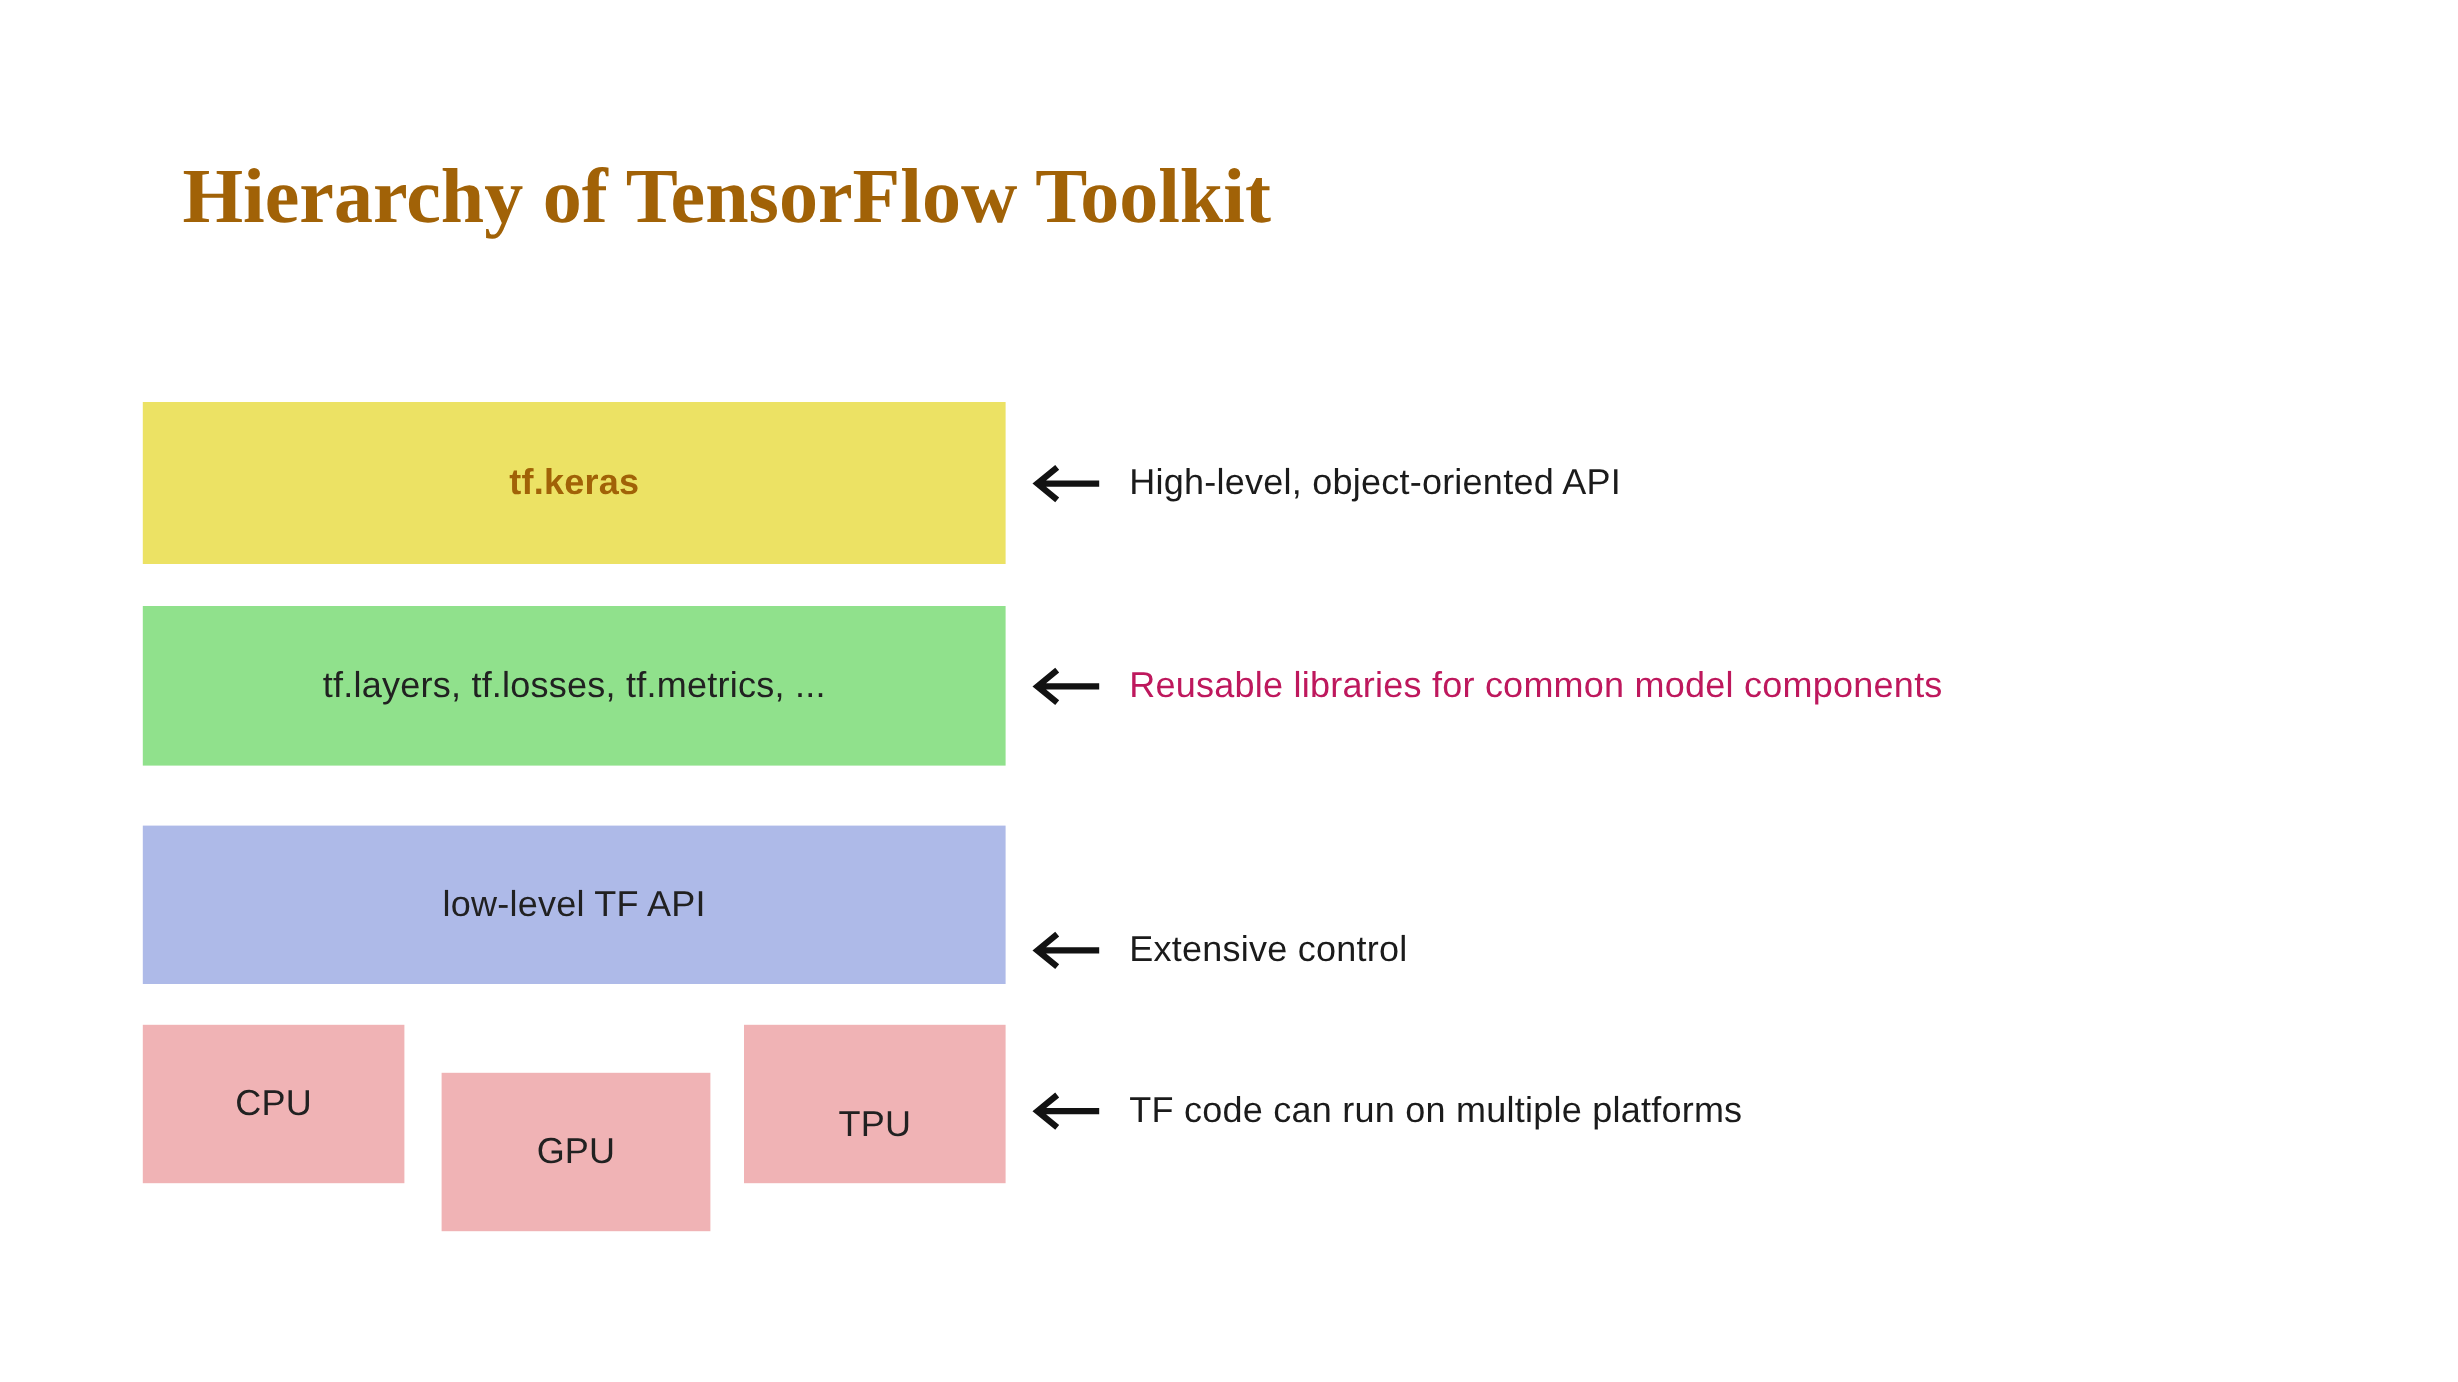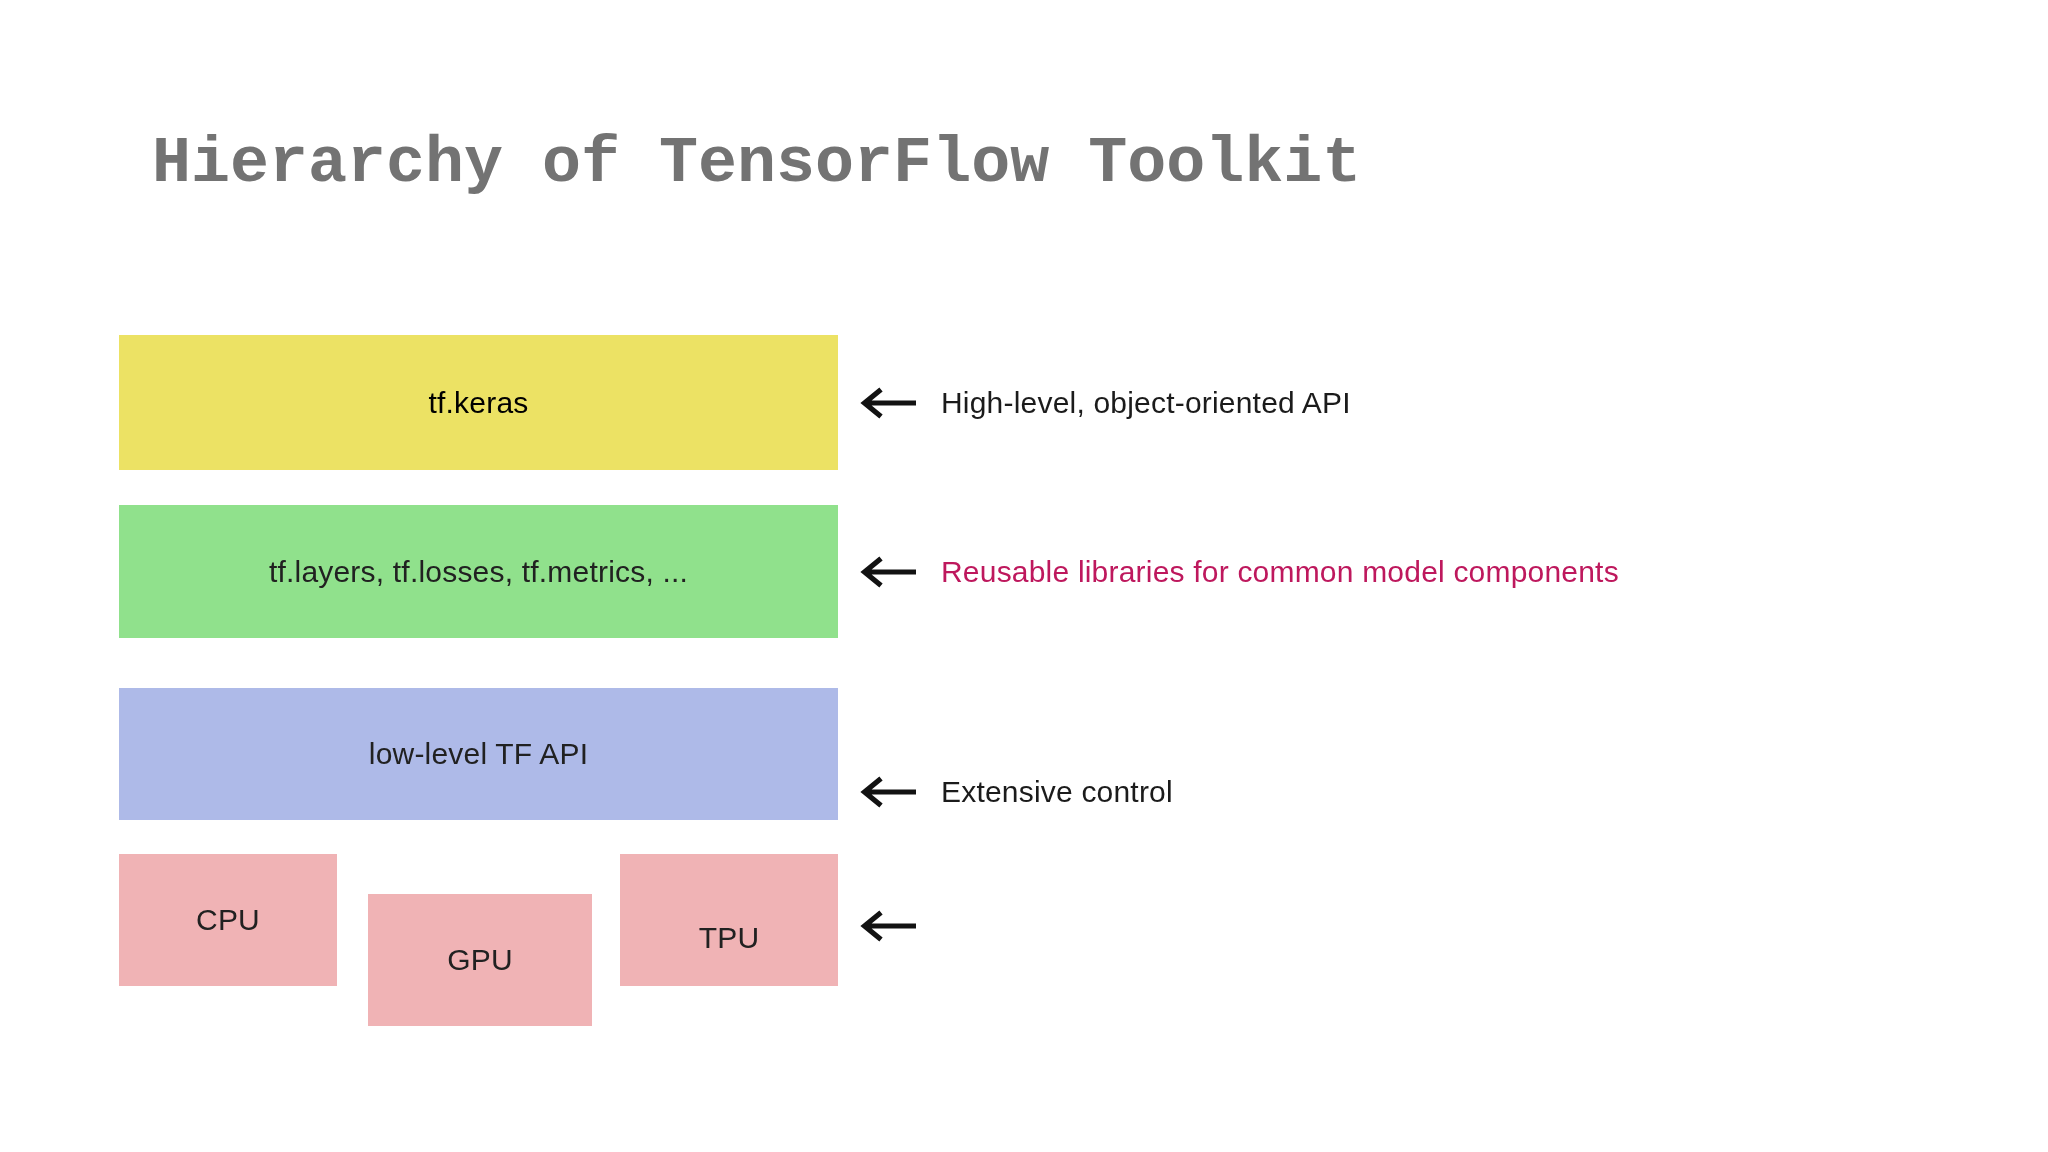--- a/index.html
+++ b/index.html
@@ -68,24 +68,24 @@
   #annotation-1  { top: 403px; }
   #annotation-2  { top: 572px; }
   #annotation-3  { top: 792px; }
   #annotation-4  { top: 926px; }
 </style>
 </head>
 <body style="background: rgb(255, 255, 255);">
 
 <div class="canvas">
 
-  <h1 class="page-title" style="color: #737373; font-family: Liberation Mono, monospace;">Hierarchy of TensorFlow Toolkit</h1>
+  <h1 class="page-title" style="color: #a16207;">Hierarchy of TensorFlow Toolkit</h1>
 
   <div class="layer-box" id="box-keras" style="background-color: rgb(236, 226, 100);">
-    <span class="box-label" style="color: #000000;">tf.keras</span>
+    <span class="box-label" style="color: #a16207; font-weight: bold;">tf.keras</span>
   </div>
   <div class="annotation" id="annotation-1" style="color: rgb(27, 27, 27);">
     <svg class="arrow-icon" width="58" height="34" viewBox="0 0 58 34" style="color: rgb(18, 18, 18);">
       <path d="M56 17 L6 17 M21 3.5 L4.5 17 L21 30.5" fill="none" stroke="currentColor" stroke-width="5.2" stroke-linejoin="miter"></path>
     </svg>
     <span class="annotation-label">High-level, object-oriented API</span>
   </div>
 
   <div class="layer-box" id="box-libraries" style="background-color: rgb(144, 225, 140);">
     <span class="box-label" style="color: rgb(33, 33, 33);">tf.layers, tf.losses, tf.metrics, ...</span>
@@ -113,15 +113,16 @@
   <div class="layer-box" id="box-gpu" style="background-color: rgb(240, 179, 181);">
     <span class="box-label" style="color: rgb(33, 33, 33);">GPU</span>
   </div>
   <div class="layer-box" id="box-tpu" style="background-color: rgb(240, 179, 181);">
     <span class="box-label" style="color: rgb(33, 33, 33); margin-top: 36px;">TPU</span>
   </div>
   <div class="annotation" id="annotation-4" style="color: rgb(27, 27, 27);">
     <svg class="arrow-icon" width="58" height="34" viewBox="0 0 58 34" style="color: rgb(18, 18, 18);">
       <path d="M56 17 L6 17 M21 3.5 L4.5 17 L21 30.5" fill="none" stroke="currentColor" stroke-width="5.2" stroke-linejoin="miter"></path>
     </svg>
+    <span class="annotation-label">TF code can run on multiple platforms</span>
   </div>
 
 </div>
 
 </body></html>

